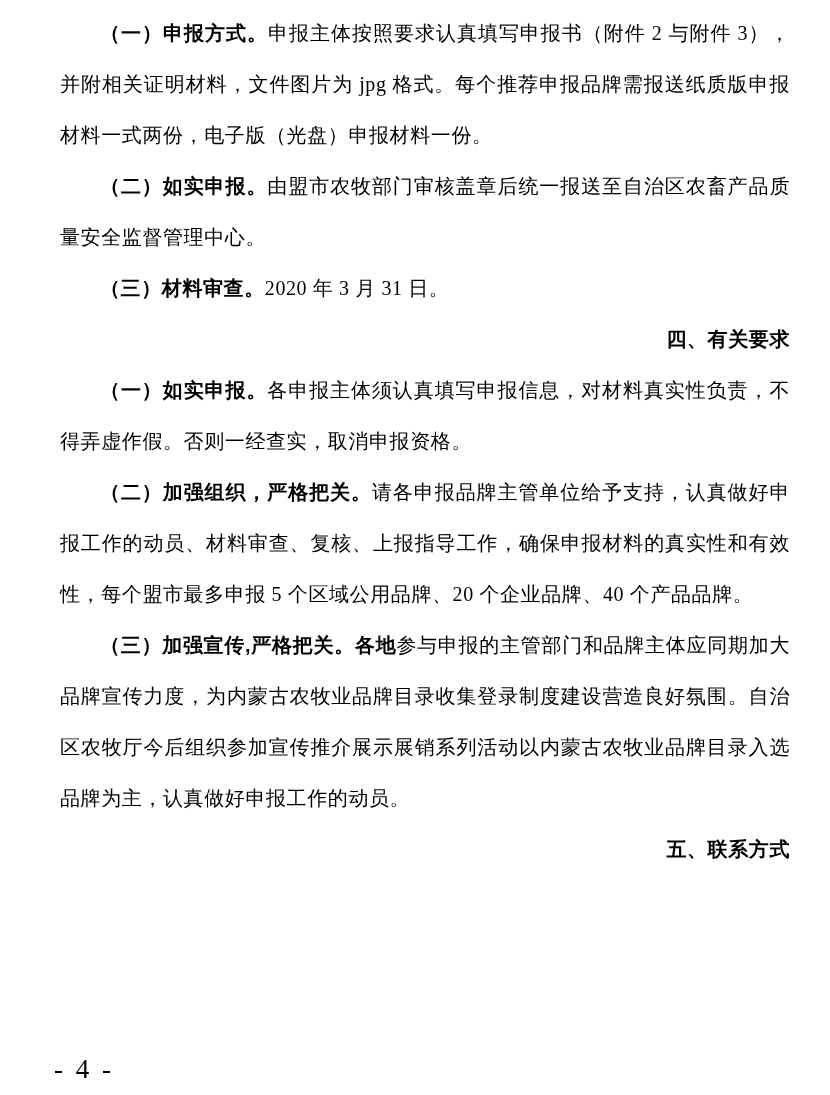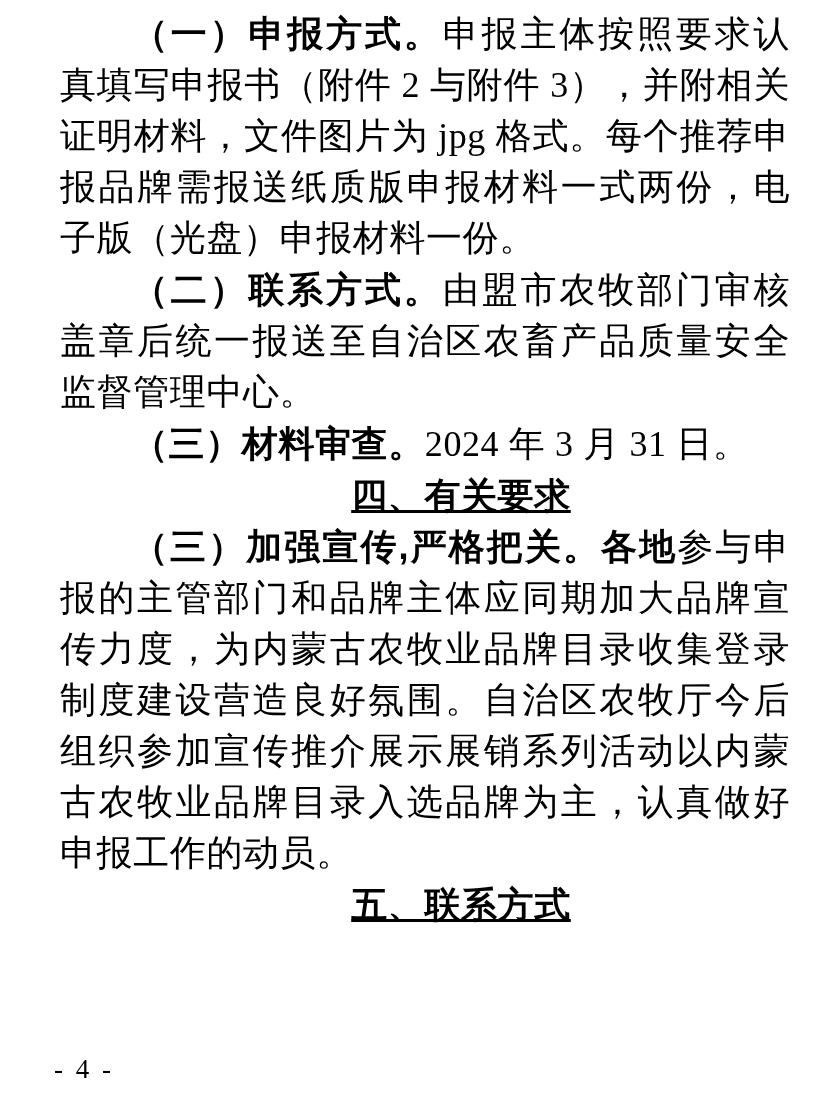--- a/index.html
+++ b/index.html
@@ -18,61 +18,62 @@
     width: 830px;
     height: 1095px;
     background: #ffffff;
     overflow: hidden;
   }
   .content {
     padding: 8px 40px 0 60px;
   }
   p.para, p.heading, p.plain {
     margin: 0;
-    font-size: 36px;
+    font-size: 20px;
     line-height: 51px;
     text-align: justify;
     text-indent: 2em;
     letter-spacing: 0.6px;
     word-break: break-all;
   }
   .lead {
     font-weight: 700;
     font-family: "Liberation Sans", "DejaVu Sans", sans-serif;
   }
   p.heading {
     font-weight: 700;
     font-family: "Liberation Sans", "DejaVu Sans", sans-serif;
-    text-align: center;
-    text-decoration: underline;
+    text-align: right;
   }
   .footer {
     position: absolute;
     left: 54px;
     bottom: 10px;
     font-size: 27px;
     letter-spacing: 3px;
     font-family: "Liberation Serif", "DejaVu Serif", serif;
   }
 </style>
 </head>
 <body>
 
 <div class="page">
   <div class="content">
 
     <p class="para"><span class="lead">（一）申报方式。</span><span class="body-text">申报主体按照要求认真填写申报书（附件 2 与附件 3），并附相关证明材料，文件图片为 jpg 格式。每个推荐申报品牌需报送纸质版申报材料一式两份，电子版（光盘）申报材料一份。</span></p>
 
-    <p class="para"><span class="lead">（二）联系方式。</span><span class="body-text">由盟市农牧部门审核盖章后统一报送至自治区农畜产品质量安全监督管理中心。</span></p>
+    <p class="para"><span class="lead">（二）如实申报。</span><span class="body-text">由盟市农牧部门审核盖章后统一报送至自治区农畜产品质量安全监督管理中心。</span></p>
 
-    <p class="para"><span class="lead">（三）材料审查。</span><span class="body-text">2024 年 3 月 31 日。</span></p>
+    <p class="para"><span class="lead">（三）材料审查。</span><span class="body-text">2020 年 3 月 31 日。</span></p>
 
     <p class="heading">四、有关要求</p>
 
+    <p class="para"><span class="lead">（一）如实申报。</span><span class="body-text">各申报主体须认真填写申报信息，对材料真实性负责，不得弄虚作假。否则一经查实，取消申报资格。</span></p>
 
+    <p class="para"><span class="lead">（二）加强组织，严格把关。</span><span class="body-text">请各申报品牌主管单位给予支持，认真做好申报工作的动员、材料审查、复核、上报指导工作，确保申报材料的真实性和有效性，每个盟市最多申报 5 个区域公用品牌、20 个企业品牌、40 个产品品牌。</span></p>
 
     <p class="para"><span class="lead">（三）加强宣传,严格把关。各地</span><span class="body-text">参与申报的主管部门和品牌主体应同期加大品牌宣传力度，为内蒙古农牧业品牌目录收集登录制度建设营造良好氛围。自治区农牧厅今后组织参加宣传推介展示展销系列活动以内蒙古农牧业品牌目录入选品牌为主，认真做好申报工作的动员。</span></p>
 
     <p class="heading">五、联系方式</p>
 
   </div>
 
   <div class="footer">
     <span>- 4 -</span>
   </div>

